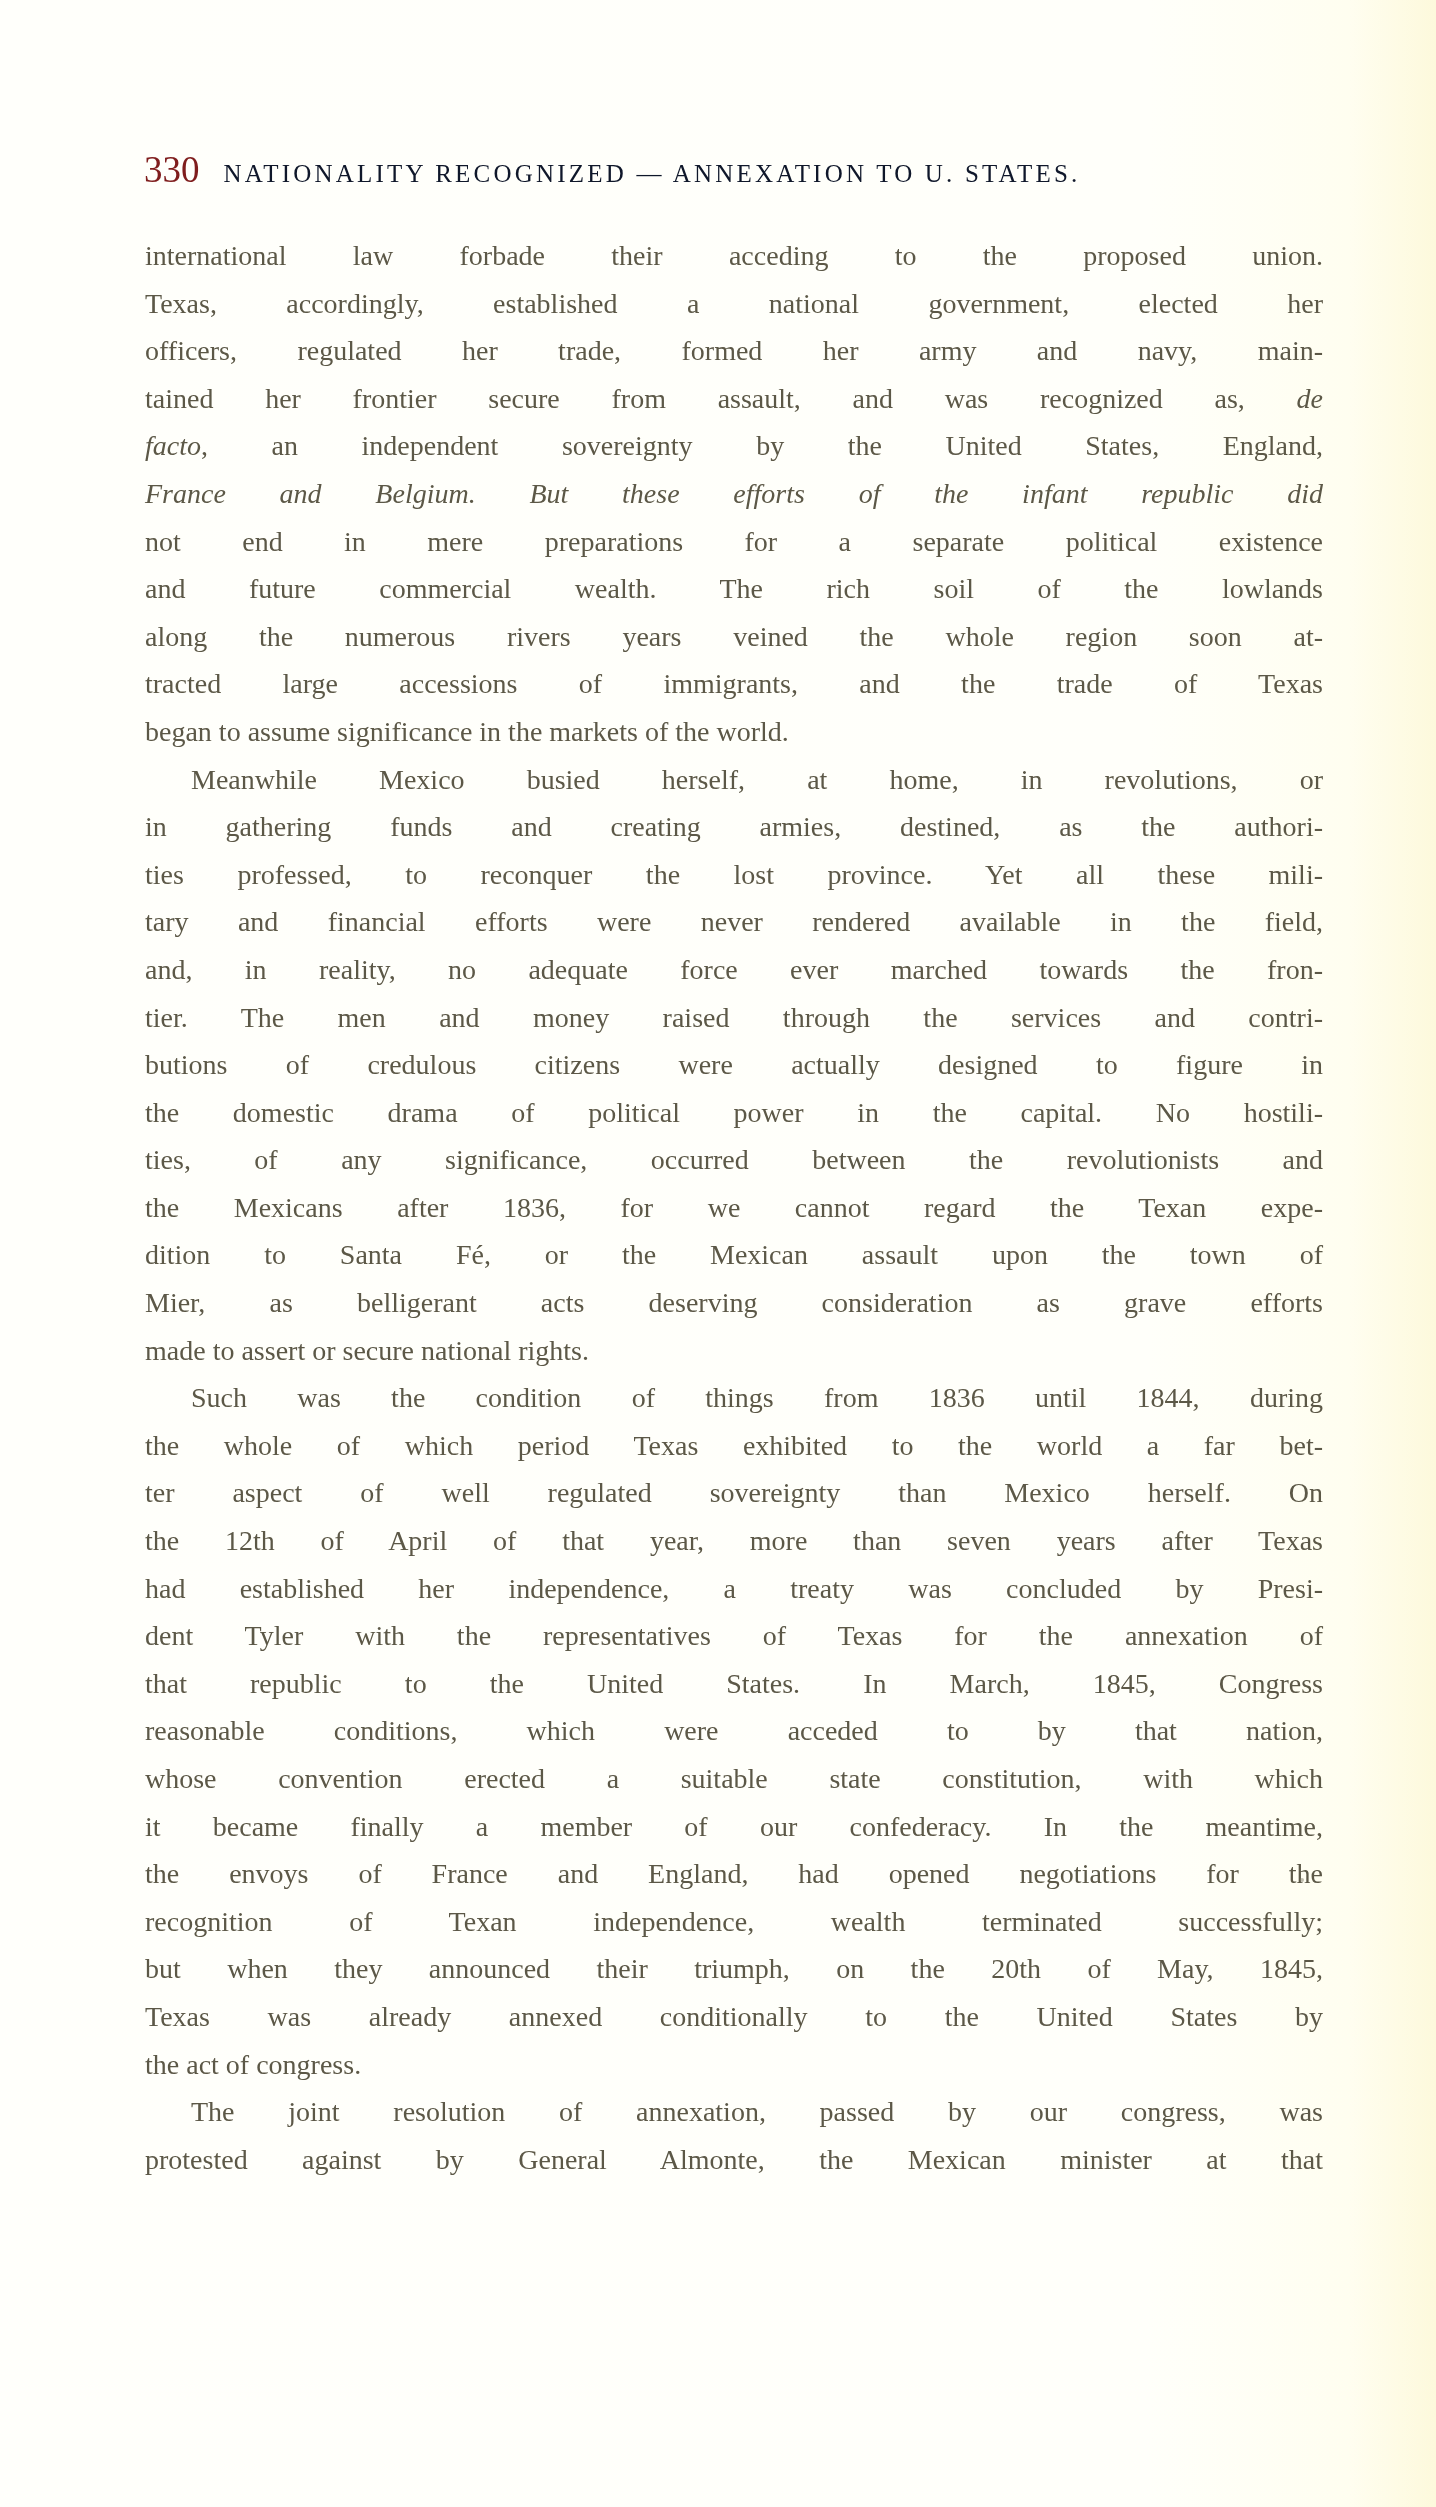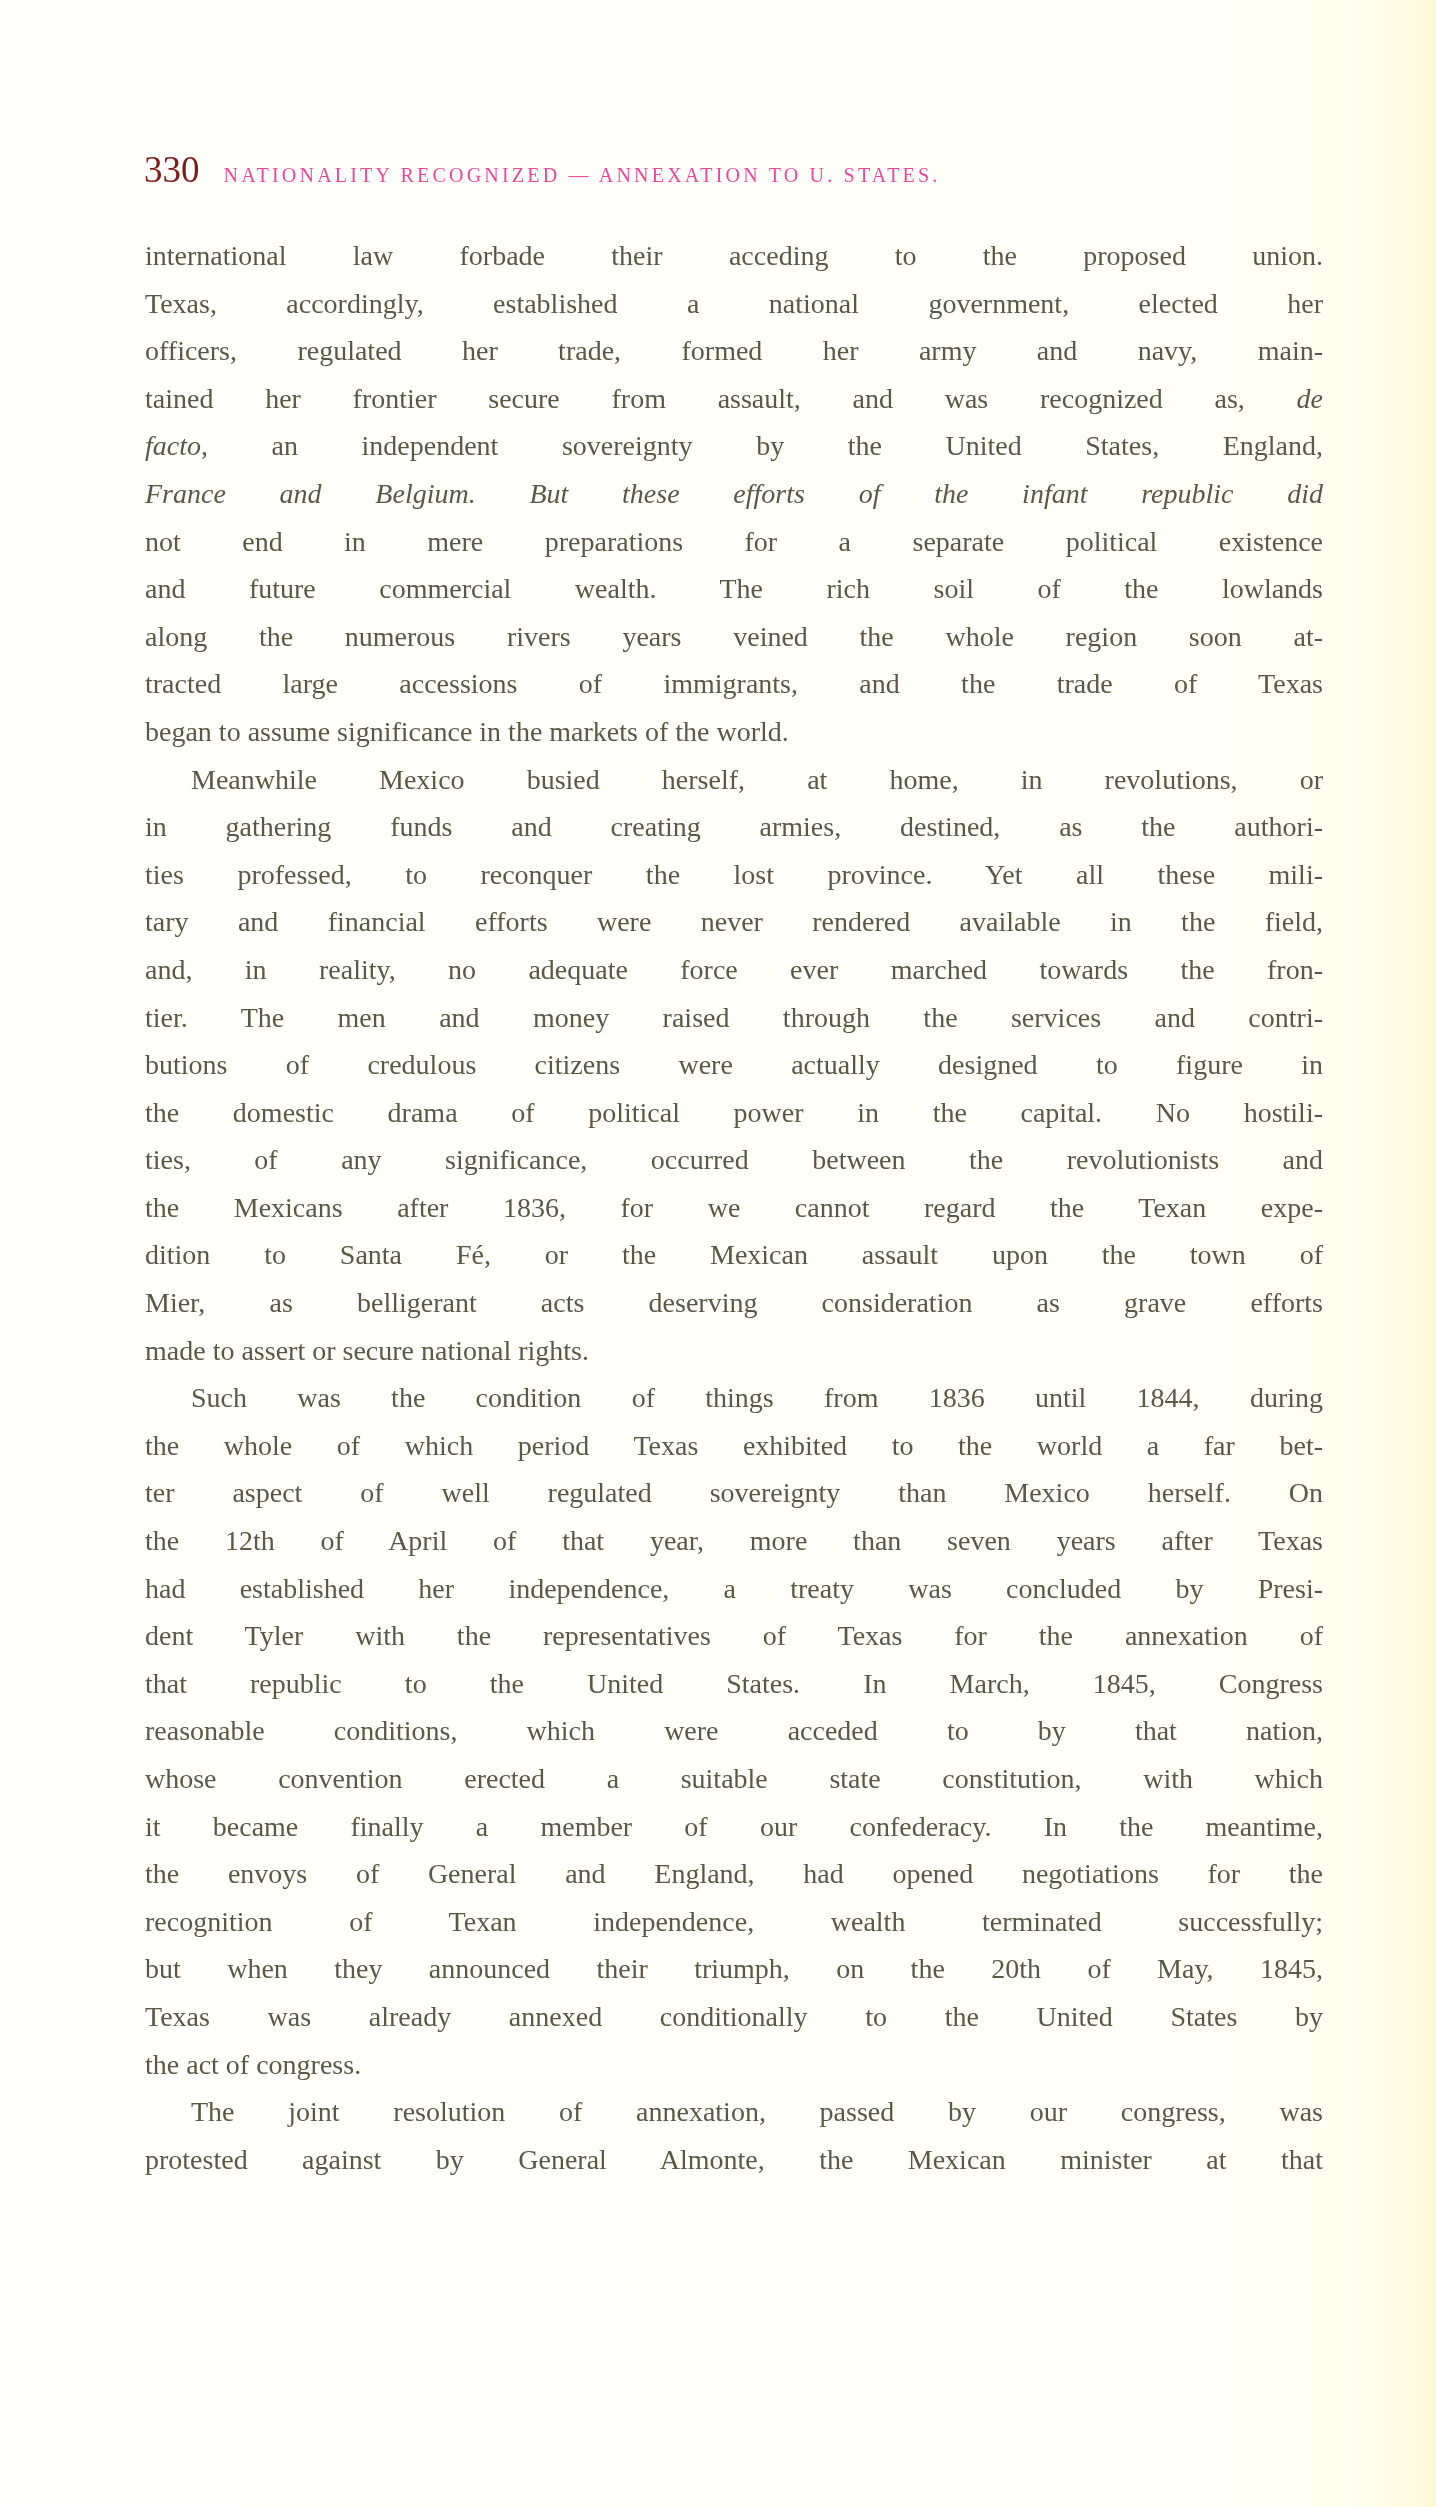--- a/index.html
+++ b/index.html
@@ -25,24 +25,24 @@
   }
   .page-number {
     font-size: 37px;
     letter-spacing: 0px;
     color: #7f1d1d;
     vertical-align: baseline;
   }
   .head-title {
     display: inline-block;
     margin-left: 20px;
-    font-size: 20px;
+    font-size: 25px;
     letter-spacing: 3.2px;
     text-transform: uppercase;
-    color: #ec4899;
+    color: #0f172a;
   }
   .body-text {
     position: absolute;
     left: 145px;
     top: 232px;
     width: 1178px;
   }
   .line {
     display: block;
     height: 47.6px;
@@ -183,21 +183,21 @@
     <div class="line">
       <span class="txt" style="text-align-last: justify; white-space: nowrap;"><span>reasonable conditions, which were acceded to by that nation,</span></span>
     </div>
     <div class="line">
       <span class="txt" style="text-align-last: justify; white-space: nowrap;"><span>whose convention erected a suitable state constitution, with which</span></span>
     </div>
     <div class="line">
       <span class="txt" style="text-align-last: justify; white-space: nowrap;"><span>it became finally a member of our confederacy. In the meantime,</span></span>
     </div>
     <div class="line">
-      <span class="txt" style="text-align-last: justify; white-space: nowrap;"><span>the envoys of General and England, had opened negotiations for the</span></span>
+      <span class="txt" style="text-align-last: justify; white-space: nowrap;"><span>the envoys of France and England, had opened negotiations for the</span></span>
     </div>
     <div class="line">
       <span class="txt" style="text-align-last: justify; white-space: nowrap;"><span>recognition of Texan independence, wealth terminated successfully;</span></span>
     </div>
     <div class="line">
       <span class="txt" style="text-align-last: justify; white-space: nowrap;"><span>but when they announced their triumph, on the 20th of May, 1845,</span></span>
     </div>
     <div class="line">
       <span class="txt" style="text-align-last: justify; white-space: nowrap;"><span>Texas was already annexed conditionally to the United States by</span></span>
     </div>

